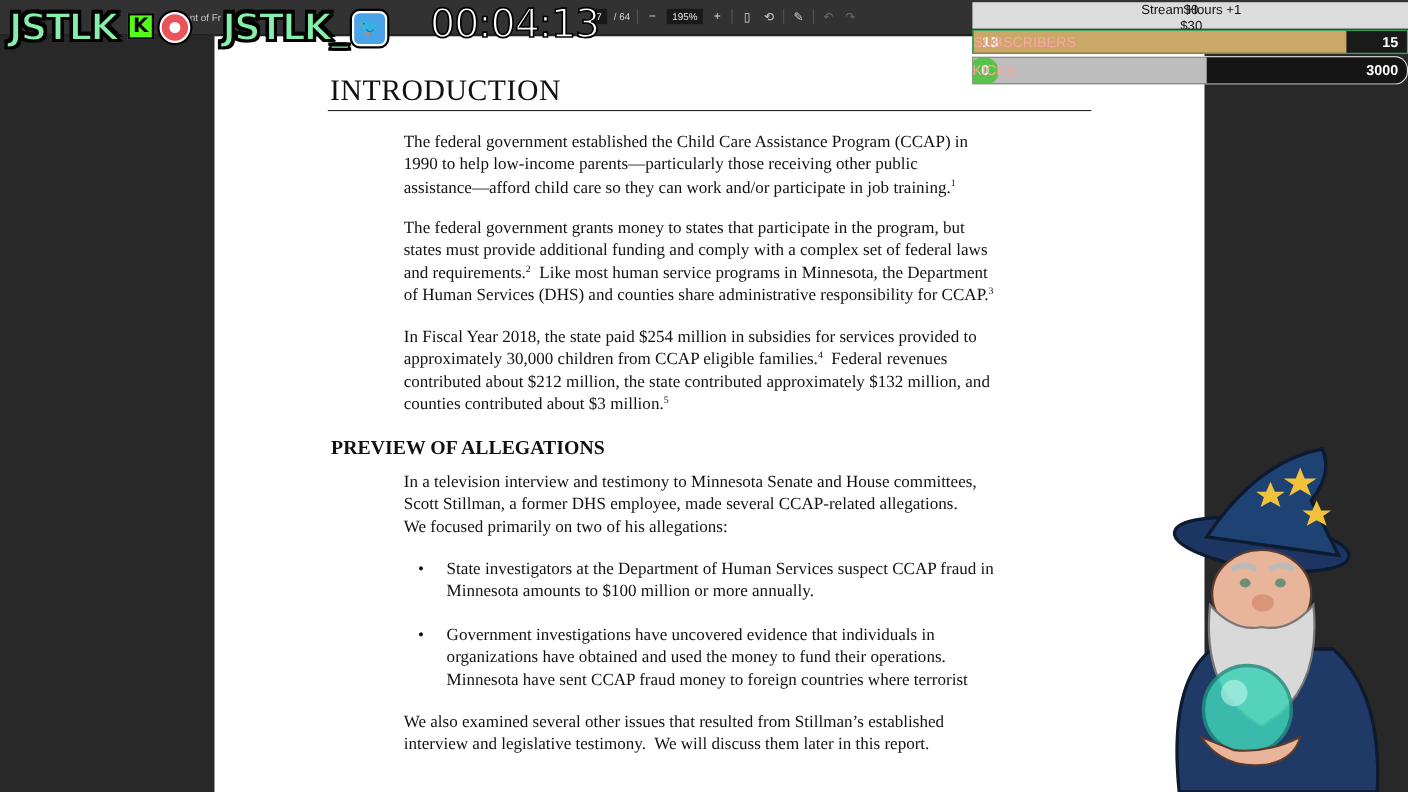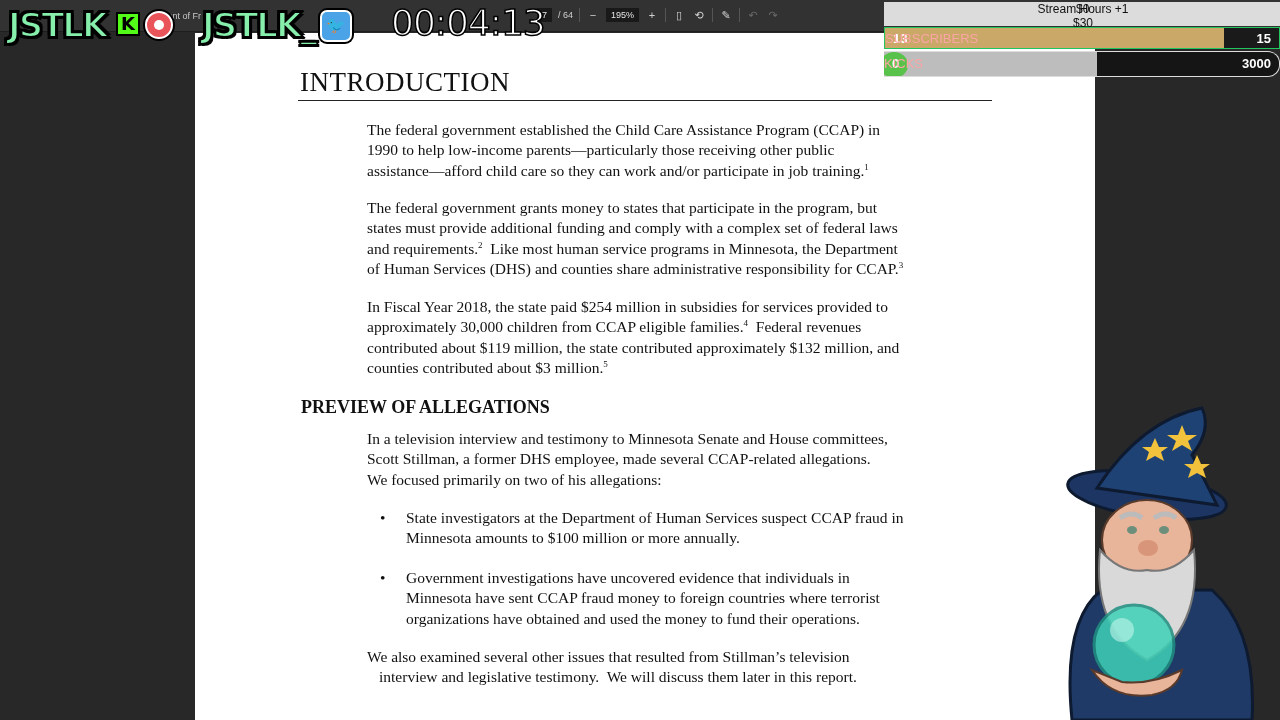--- a/index.html
+++ b/index.html
@@ -90,21 +90,21 @@
   <div class="para" style="top:165px;">
     <div>The federal government grants money to states that participate in the program, but</div>
     <div>states must provide additional funding and comply with a complex set of federal laws</div>
     <div style="white-space:pre;"><span>and requirements.</span><sup>2</sup><span>  Like most human service programs in Minnesota, the Department</span></div>
     <div><span>of Human Services (DHS) and counties share administrative responsibility for CCAP.</span><sup>3</sup></div>
   </div>
 
   <div class="para" style="top:264px;">
     <div>In Fiscal Year 2018, the state paid $254 million in subsidies for services provided to</div>
     <div style="white-space:pre;"><span>approximately 30,000 children from CCAP eligible families.</span><sup>4</sup><span>  Federal revenues</span></div>
-    <div>contributed about $119 million, the state contributed approximately $132 million, and</div>
+    <div>contributed about $212 million, the state contributed approximately $132 million, and</div>
     <div><span>counties contributed about $3 million.</span><sup>5</sup></div>
   </div>
 
   <div class="h2">PREVIEW OF ALLEGATIONS</div>
 
   <div class="para" style="top:396px;">
     <div>In a television interview and testimony to Minnesota Senate and House committees,</div>
     <div>Scott Stillman, a former DHS employee, made several CCAP-related allegations.</div>
     <div>We focused primarily on two of his allegations:</div>
   </div>
@@ -114,28 +114,28 @@
     <div class="txt">
       <div>State investigators at the Department of Human Services suspect CCAP fraud in</div>
       <div>Minnesota amounts to $100 million or more annually.</div>
     </div>
   </div>
 
   <div class="bullet" style="top:535px; height:62px;">
     <span class="dot">•</span>
     <div class="txt">
       <div>Government investigations have uncovered evidence that individuals in</div>
+      <div>organizations have obtained and used the money to fund their operations.</div>
       <div>Minnesota have sent CCAP fraud money to foreign countries where terrorist</div>
-      <div>organizations have obtained and used the money to fund their operations.</div>
     </div>
   </div>
 
   <div class="para" style="top:614px;">
-    <div>We also examined several other issues that resulted from Stillman’s television</div>
-    <div style="white-space:pre;margin-left:12px;">interview and legislative testimony.  We will discuss them later in this report.</div>
+    <div>We also examined several other issues that resulted from Stillman’s established</div>
+    <div style="white-space:pre;">interview and legislative testimony.  We will discuss them later in this report.</div>
   </div>
 </div>
 
 <div class="brand brand1">JSTLK</div>
 <div class="kick-badge">K</div>
 <div class="rec-badge"></div>
 <div class="brand brand2">JSTLK_</div>
 <div class="tw-badge">🐦</div>
 <div class="timer">00:04:13</div>
 

